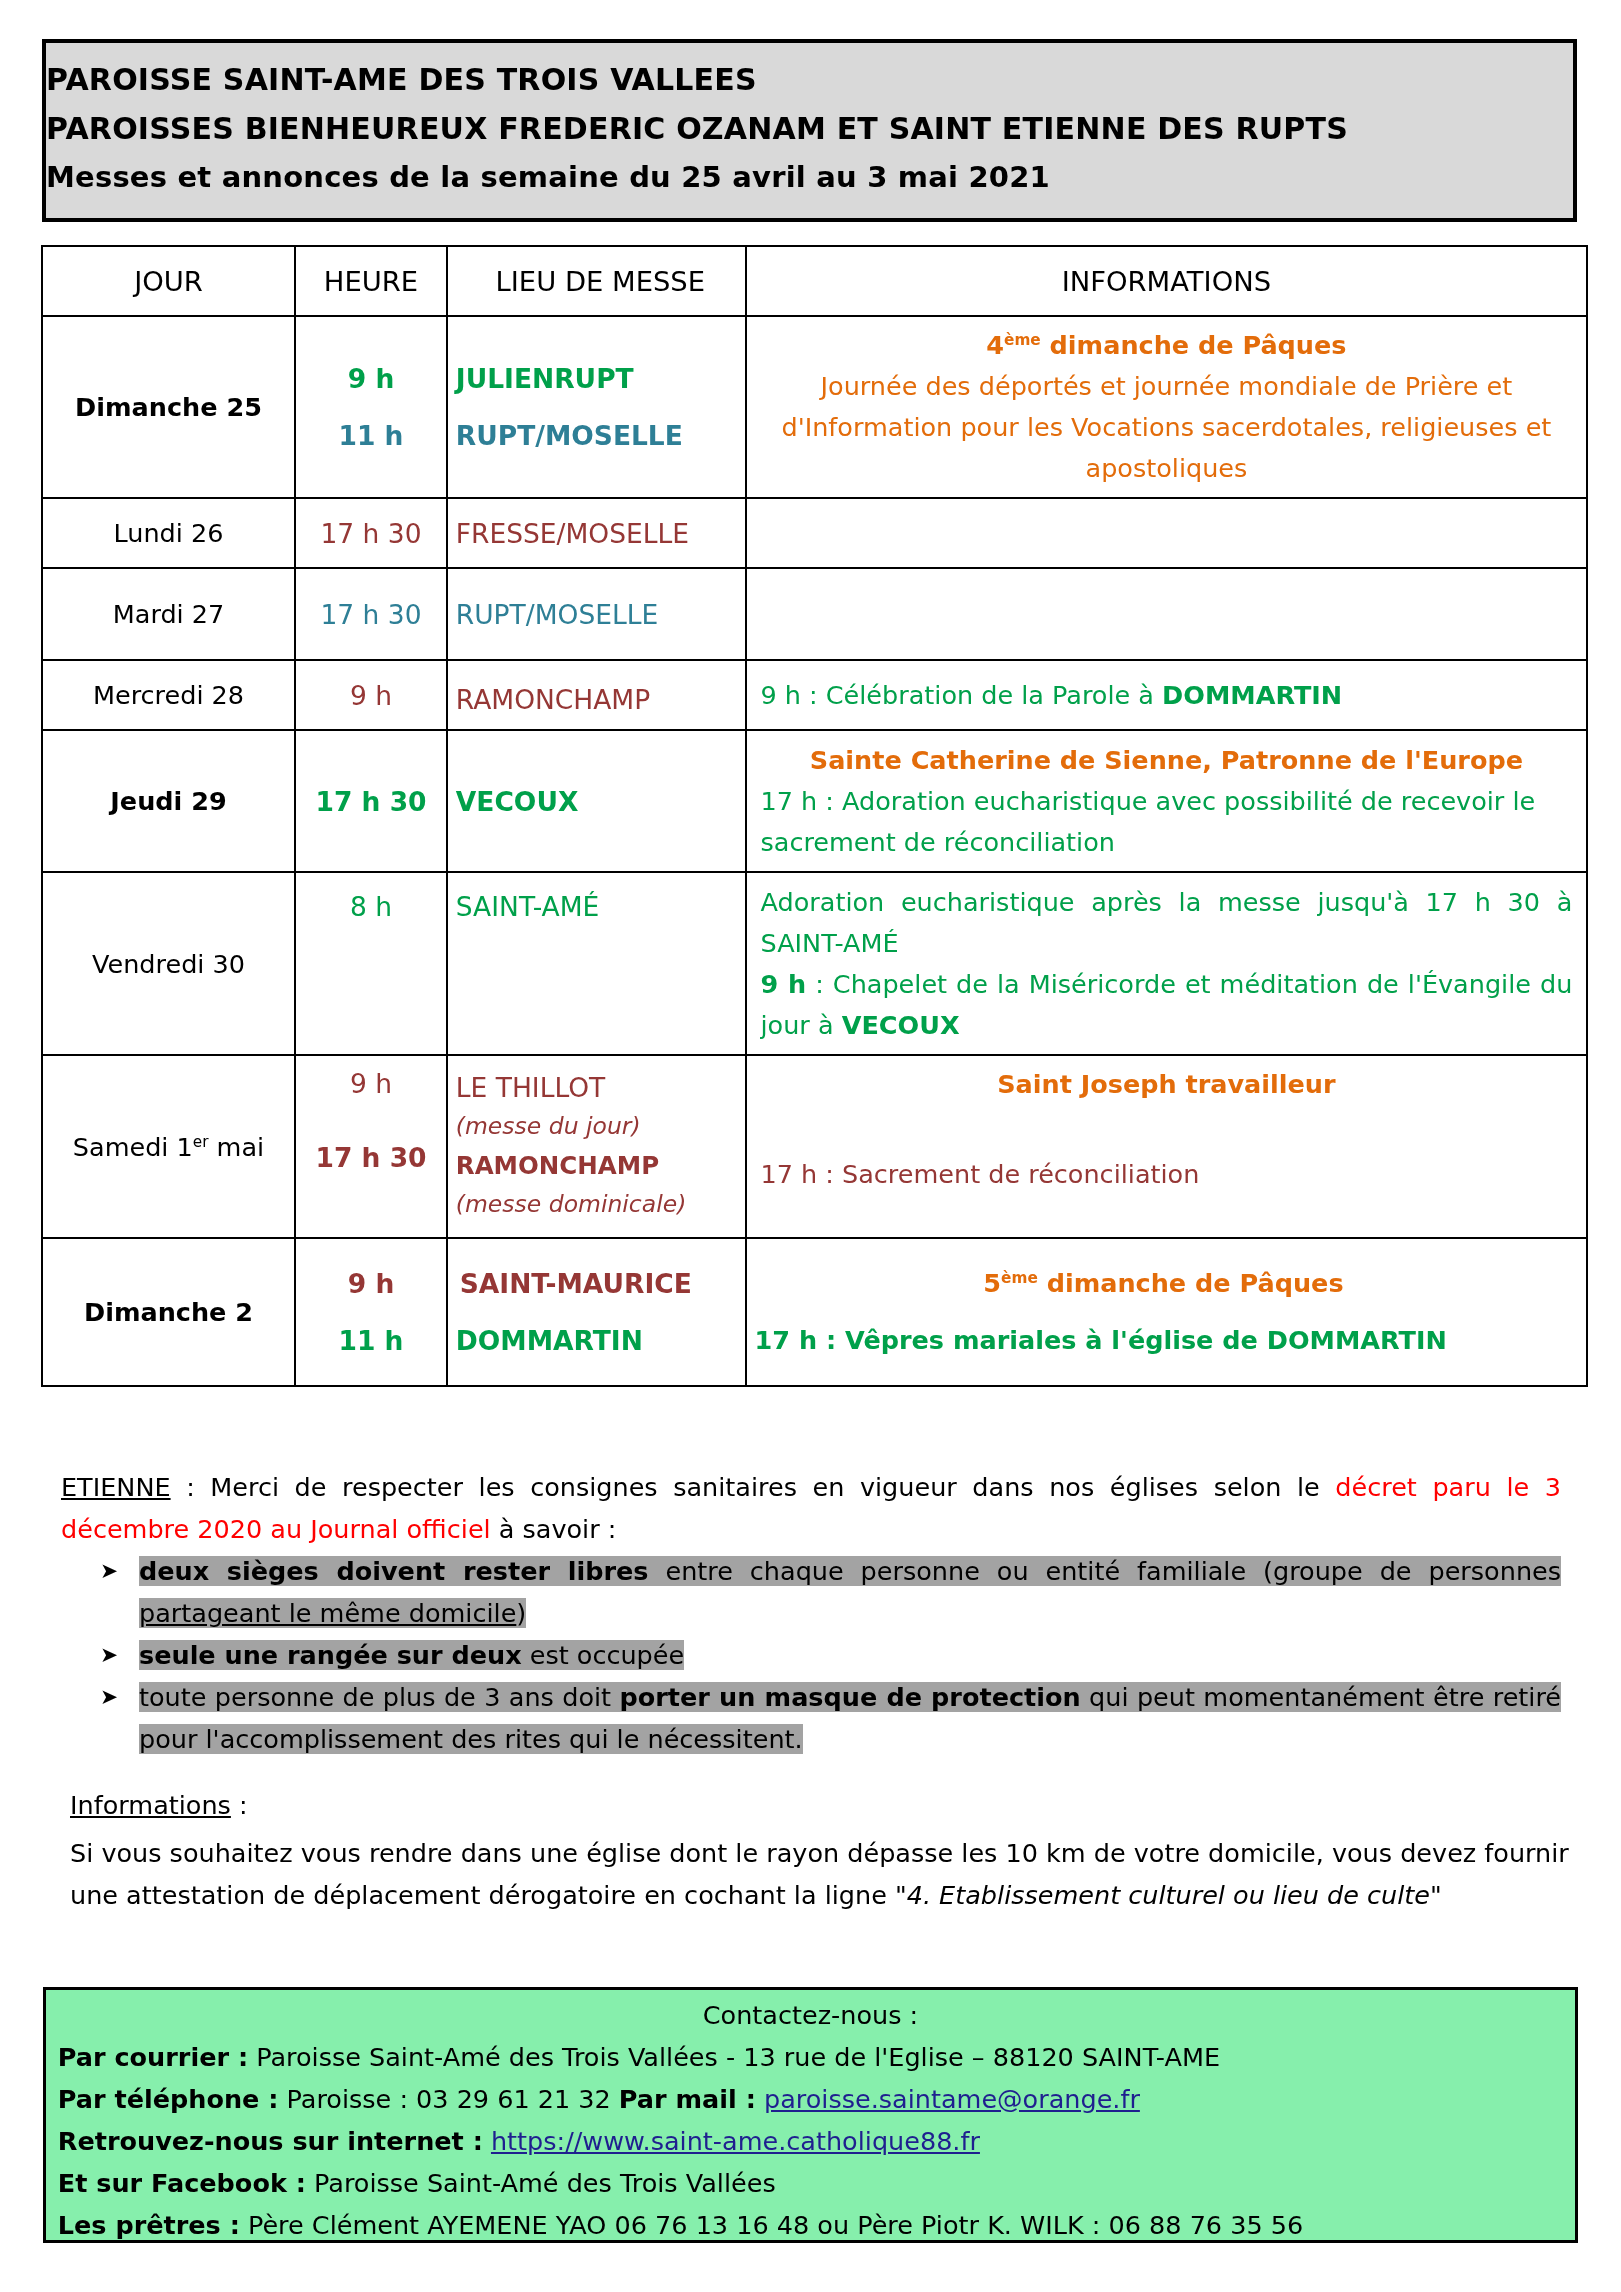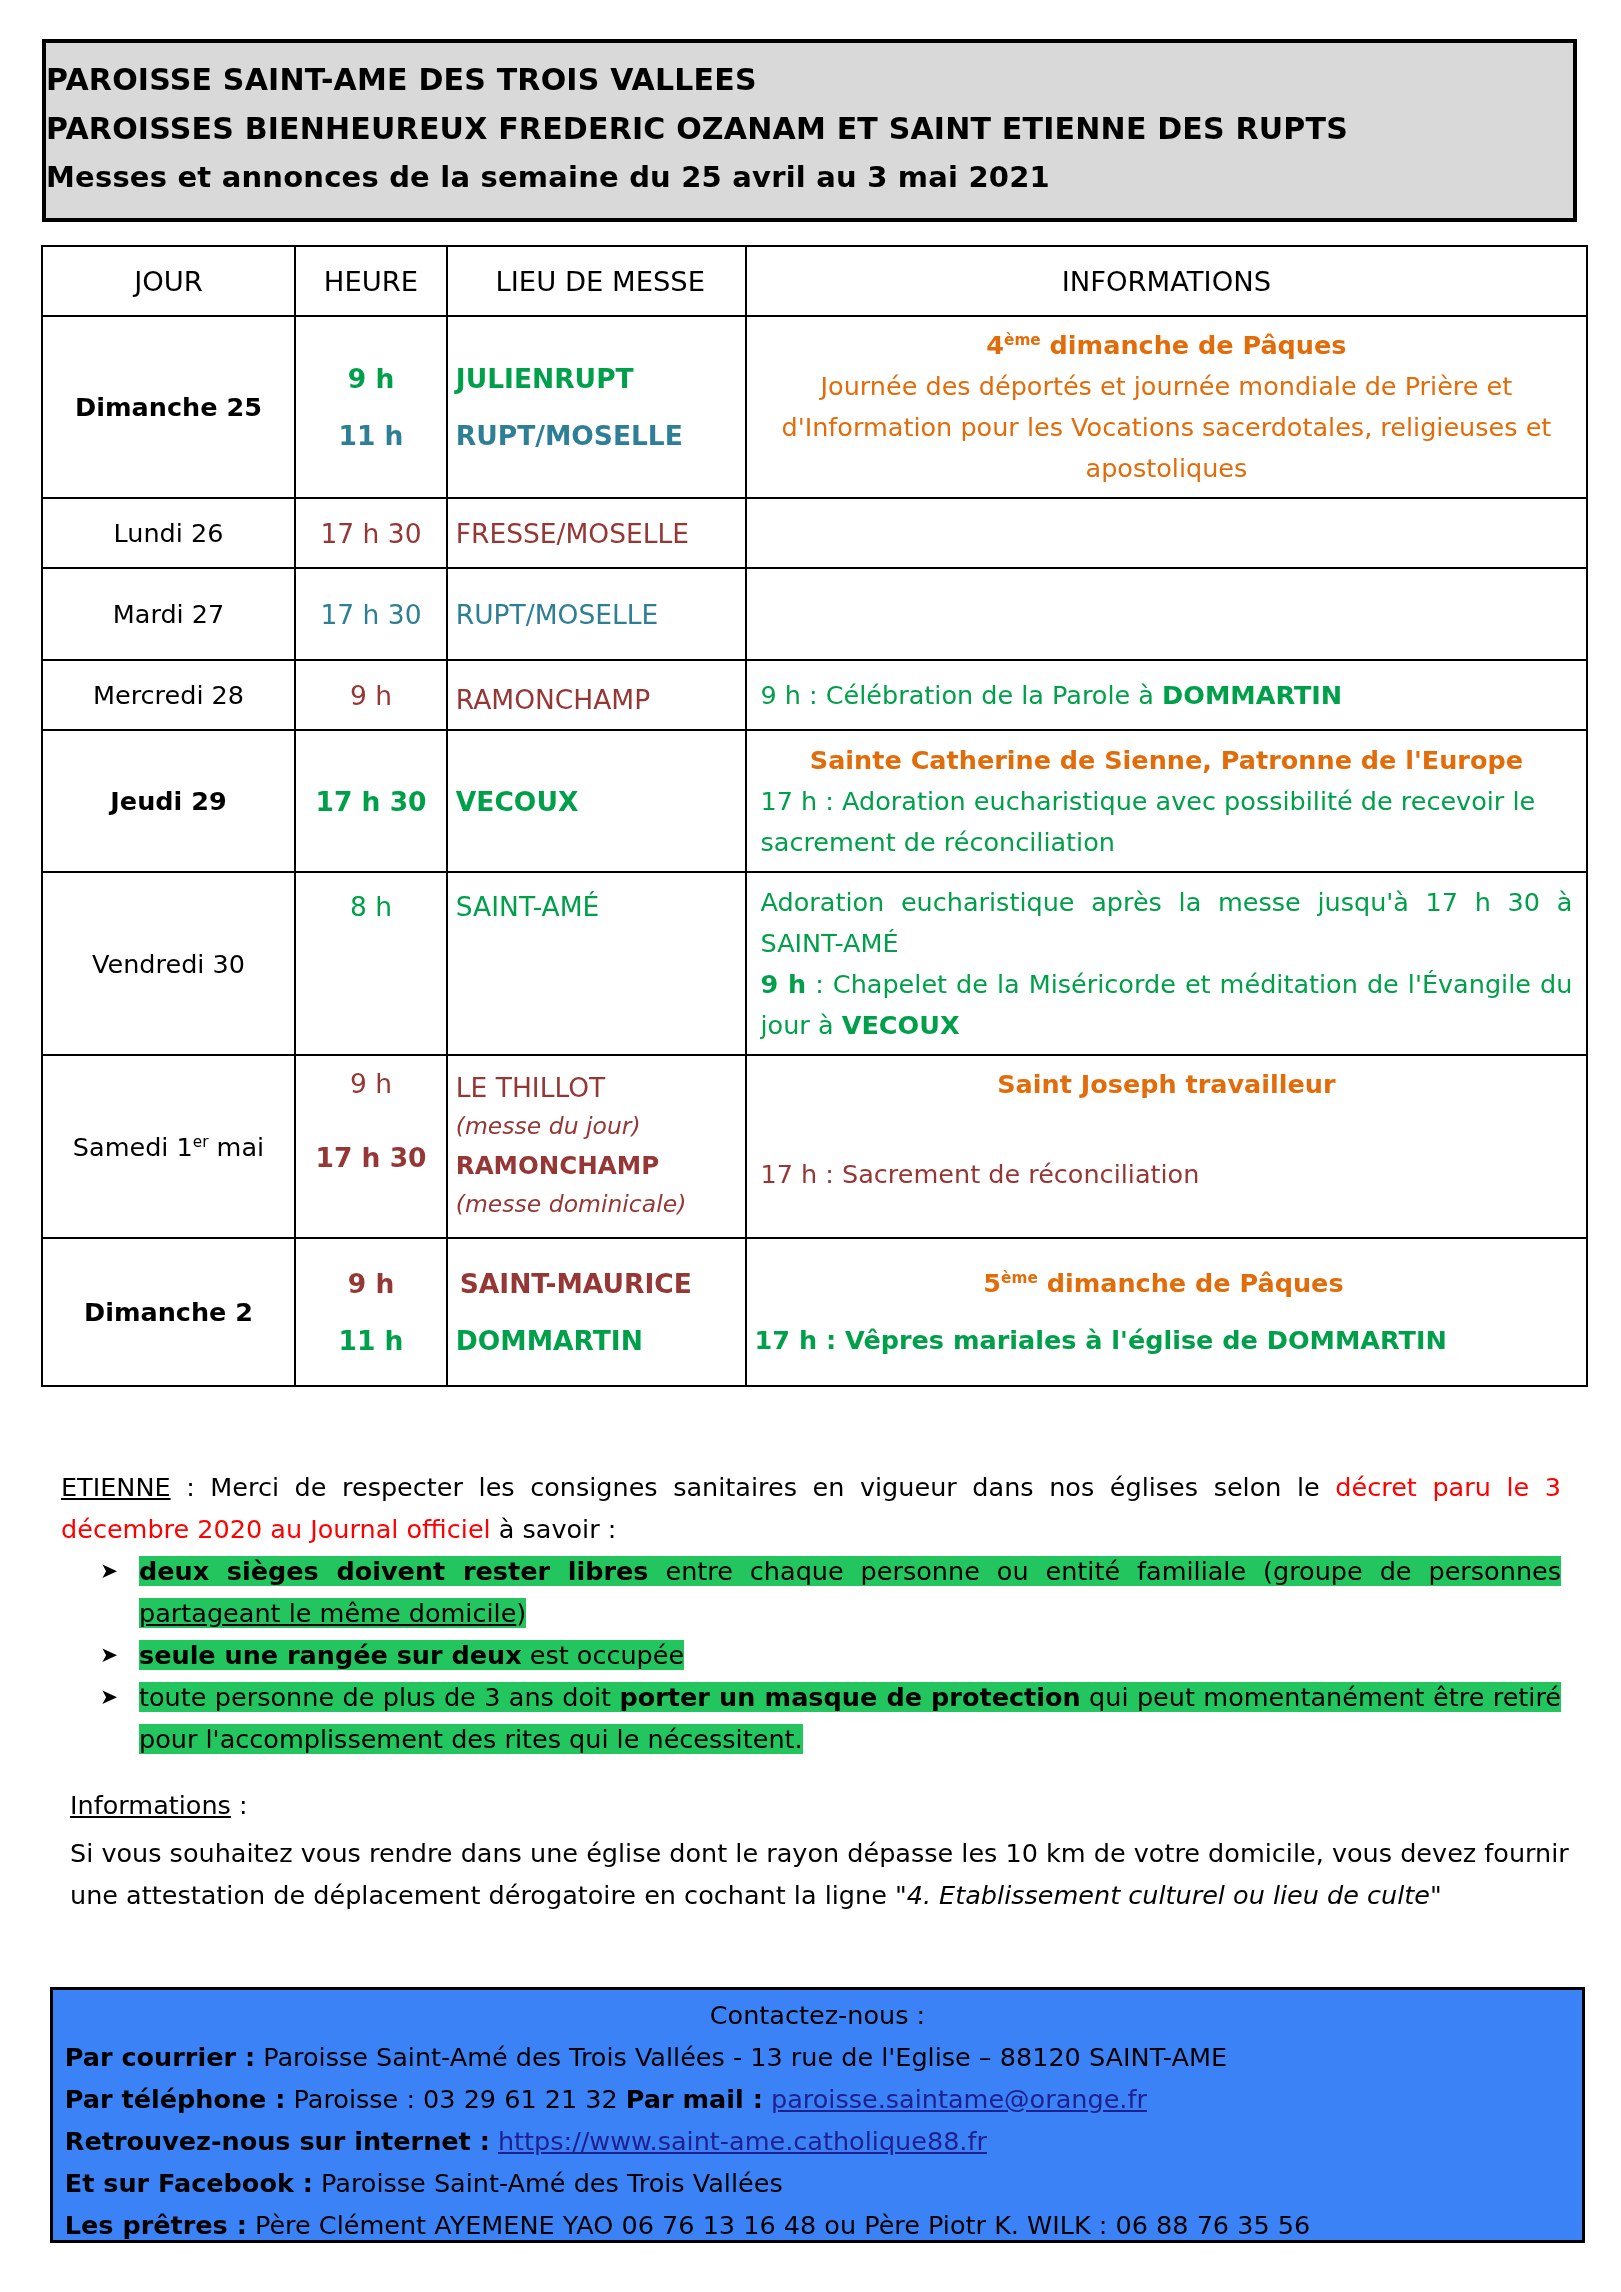--- a/index.html
+++ b/index.html
@@ -29,27 +29,27 @@
   .italic { font-style: italic; font-size: 23.5px; }
   sup { font-size: 60%; line-height: 0; }
   .justify { text-align: justify; }
 
   .rappel { position: absolute; left: 61px; top: 1466px; width: 1500px; font-size: 25.5px; line-height: 42px; }
   .red-text { color: #ff0000; }
   .u { text-decoration: underline; }
   .bullets { list-style: none; margin: 0; padding: 0 0 0 39px; }
   .bullets li { position: relative; padding-left: 39px; }
   .bullets li .arrow { position: absolute; left: 0; top: 0; font-size: 21.6px; }
-  .hl { background: #22c55e; }
+  .hl { background: #a3a3a3; }
 
   .info { position: absolute; left: 61px; top: 1784px; width: 1509px; font-size: 25.5px; line-height: 42px; margin-left: 9px; }
   .info p { margin: 0; }
 
   .contact { position: absolute; left: 43px; top: 1987px; width: 1529px; height: 250px;
-             border: 3.9px solid #000; background: #3b82f6; font-size: 25.5px; line-height: 42px; margin-left: 7px; }
+             border: 3.9px solid #000; background: #86efac; font-size: 25.5px; line-height: 42px; }
   .contact .title { text-align: center; margin-top: 3.9px; }
   .contact .row { padding-left: 11.8px; }
   .link { color: #1f1f8f; text-decoration: underline; }
 </style>
 </head>
 <body>
 
 <div class="hdr-box">
   <div class="hdr-line first">PAROISSE SAINT-AME DES TROIS VALLEES</div>
   <div class="hdr-line">PAROISSES BIENHEUREUX FREDERIC OZANAM ET SAINT ETIENNE DES RUPTS</div>

